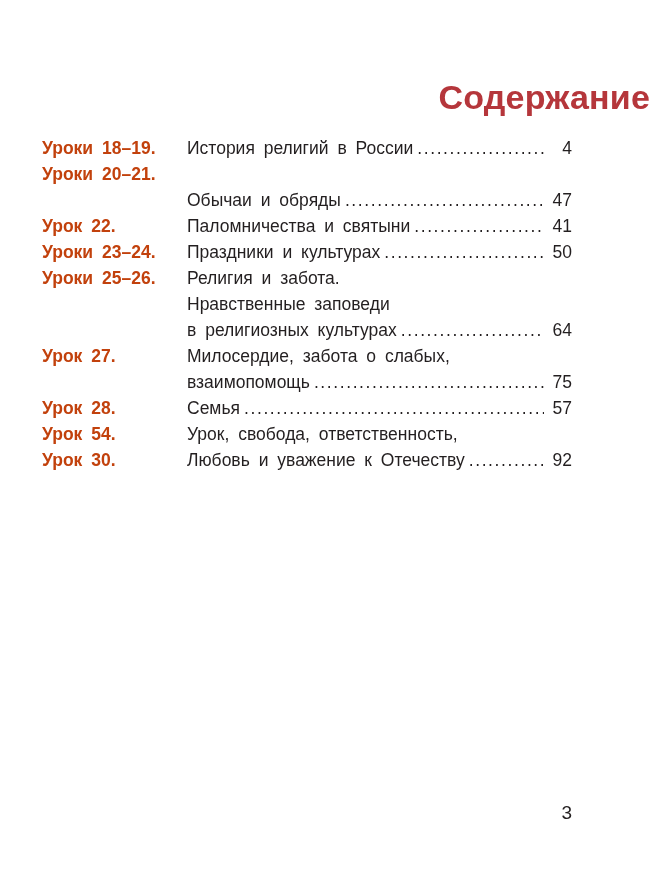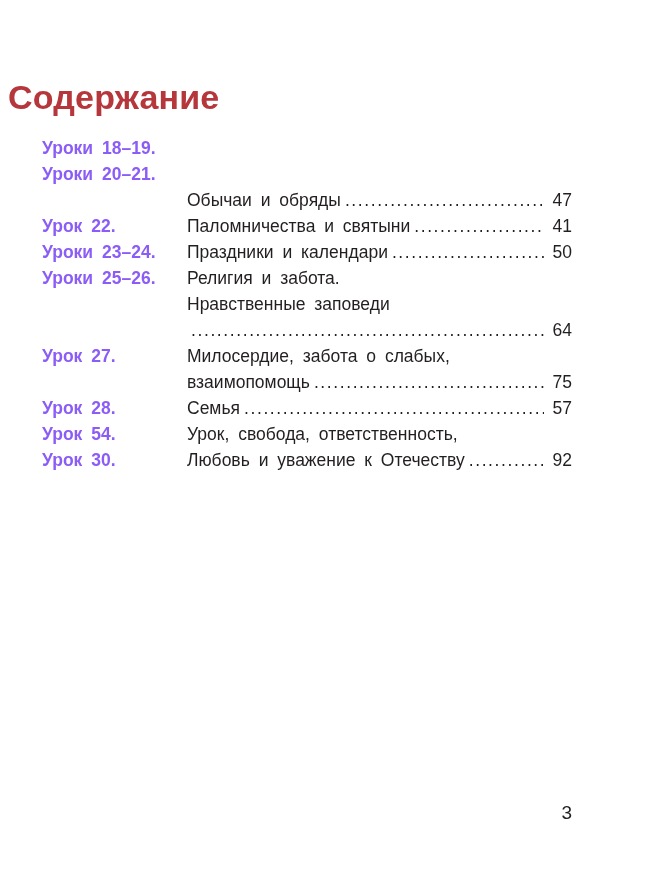--- a/index.html
+++ b/index.html
@@ -1,41 +1,46 @@
 <!DOCTYPE html>
 <html><head>
 <meta charset="utf-8">
 <style>
   html, body { margin:0; padding:0; background:#fff; }
   body { width:650px; height:869px; position:relative; overflow:hidden;
          font-family:"Liberation Sans", sans-serif; color:#231f20; }
-  .title { position:absolute; left:0; width:100%; top:78px; text-align:left;
+  .title { position:absolute; left:0; width:100%; top:78px; text-align:right;
            font-size:34px; font-weight:bold; color:#b5363b; letter-spacing:0.2px;
            padding-left:8px; box-sizing:border-box; }
   .toc { position:absolute; left:42px; top:137px; width:530px; }
   .entry { position:relative; }
   .line { position:relative; height:26px; font-size:17.5px; line-height:22px; white-space:nowrap; }
-  .label { position:absolute; left:0; top:0; font-weight:bold; color:#8b5cf6; font-size:17.5px; word-spacing:4px;text-align:right; }
+  .label { position:absolute; left:0; top:0; font-weight:bold; color:#c2410c; font-size:17.5px; word-spacing:4px;text-align:right; }
   .text { position:absolute; left:145px; top:0; right:0; display:flex; align-items:baseline; word-spacing:4px; }
   .text .t { flex:0 0 auto; }
   .text .dots { flex:1 1 auto; overflow:hidden; white-space:nowrap; margin:0 6px 0 4px; letter-spacing:1.6px; color:#231f20; }
   .text .dots::before { content:"........................................................................................................................"; }
   .text .page { flex:0 0 auto; min-width:22px; text-align:right; }
   .pagenum { position:absolute; right:78px; top:802px; font-size:19px; }
 </style>
 </head>
 <body>
 
 <div class="title">Содержание</div>
 
 <div class="toc">
 
   <div class="entry">
     <div class="line">
       <span class="label">Уроки 18–19.</span>
+      <span class="text">
+        <span class="t">История религий в России</span>
+        <span class="dots"></span>
+        <span class="page">4</span>
+      </span>
     </div>
   </div>
 
   <div class="entry">
     <div class="line">
       <span class="label">Уроки 20–21.</span>
     </div>
     <div class="line">
       <span class="text">
         <span class="t">Обычаи и обряды</span>
@@ -53,41 +58,42 @@
         <span class="dots"></span>
         <span class="page">41</span>
       </span>
     </div>
   </div>
 
   <div class="entry">
     <div class="line">
       <span class="label">Уроки 23–24.</span>
       <span class="text">
-        <span class="t">Праздники и календари</span>
+        <span class="t">Праздники и культурах</span>
         <span class="dots"></span>
         <span class="page">50</span>
       </span>
     </div>
   </div>
 
   <div class="entry">
     <div class="line">
       <span class="label">Уроки 25–26.</span>
       <span class="text">
           <span class="t">Религия и забота.</span>
         </span>
     </div>
     <div class="line">
       <span class="text">
           <span class="t">Нравственные заповеди</span>
         </span>
     </div>
     <div class="line">
       <span class="text">
+        <span class="t">в религиозных культурах</span>
         <span class="dots"></span>
         <span class="page">64</span>
       </span>
     </div>
   </div>
 
   <div class="entry">
     <div class="line">
       <span class="label">Урок 27.</span>
       <span class="text">

